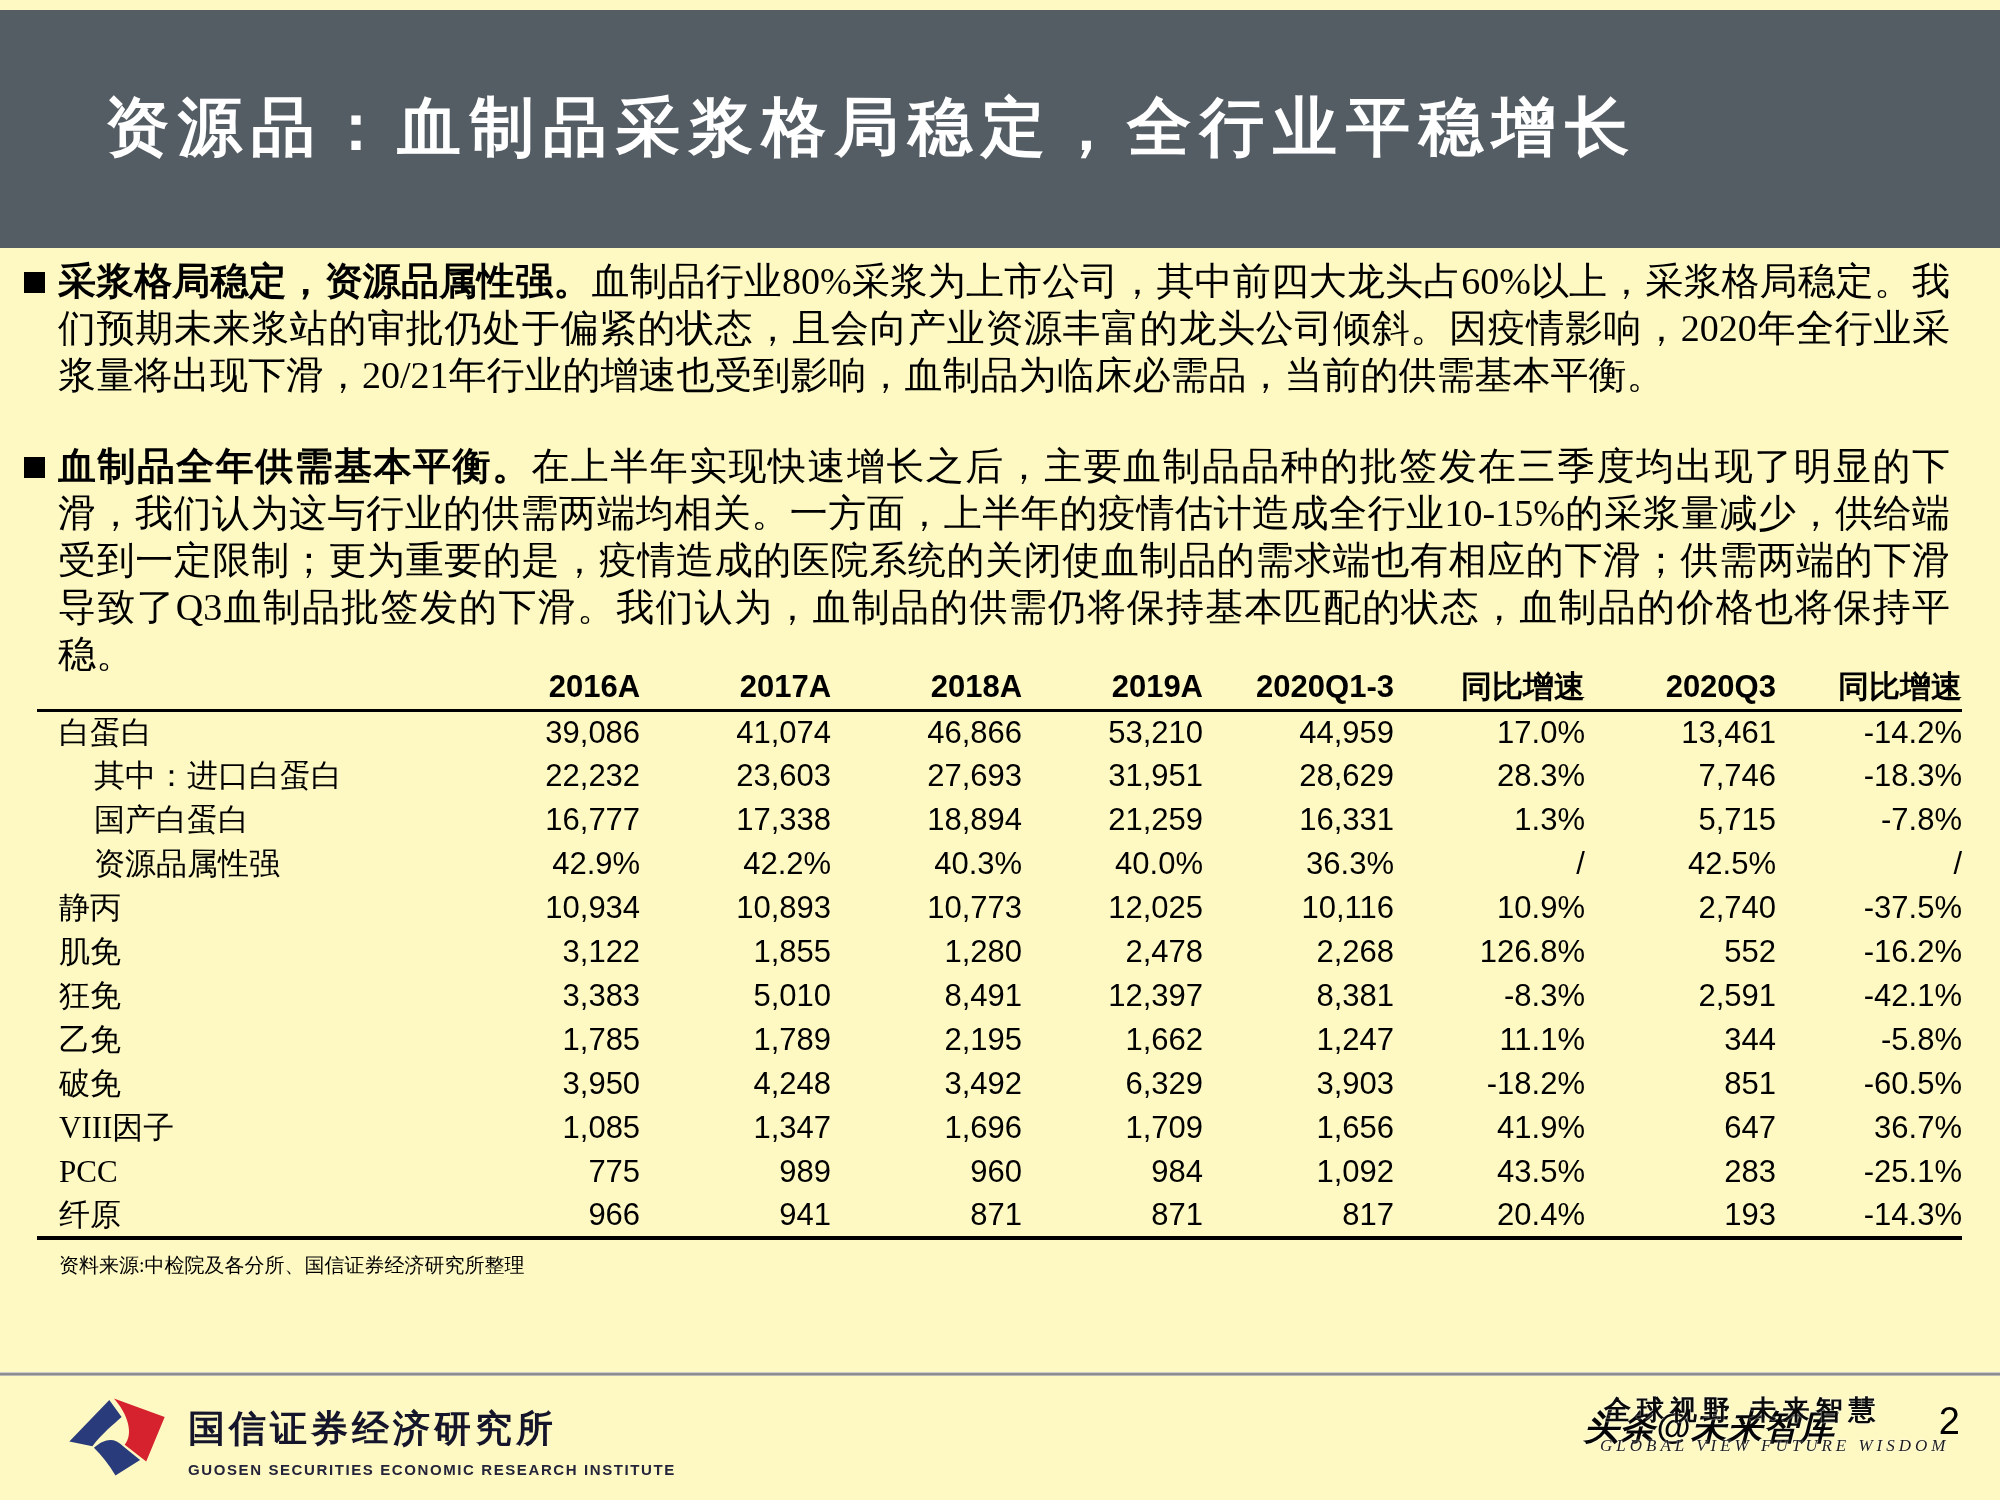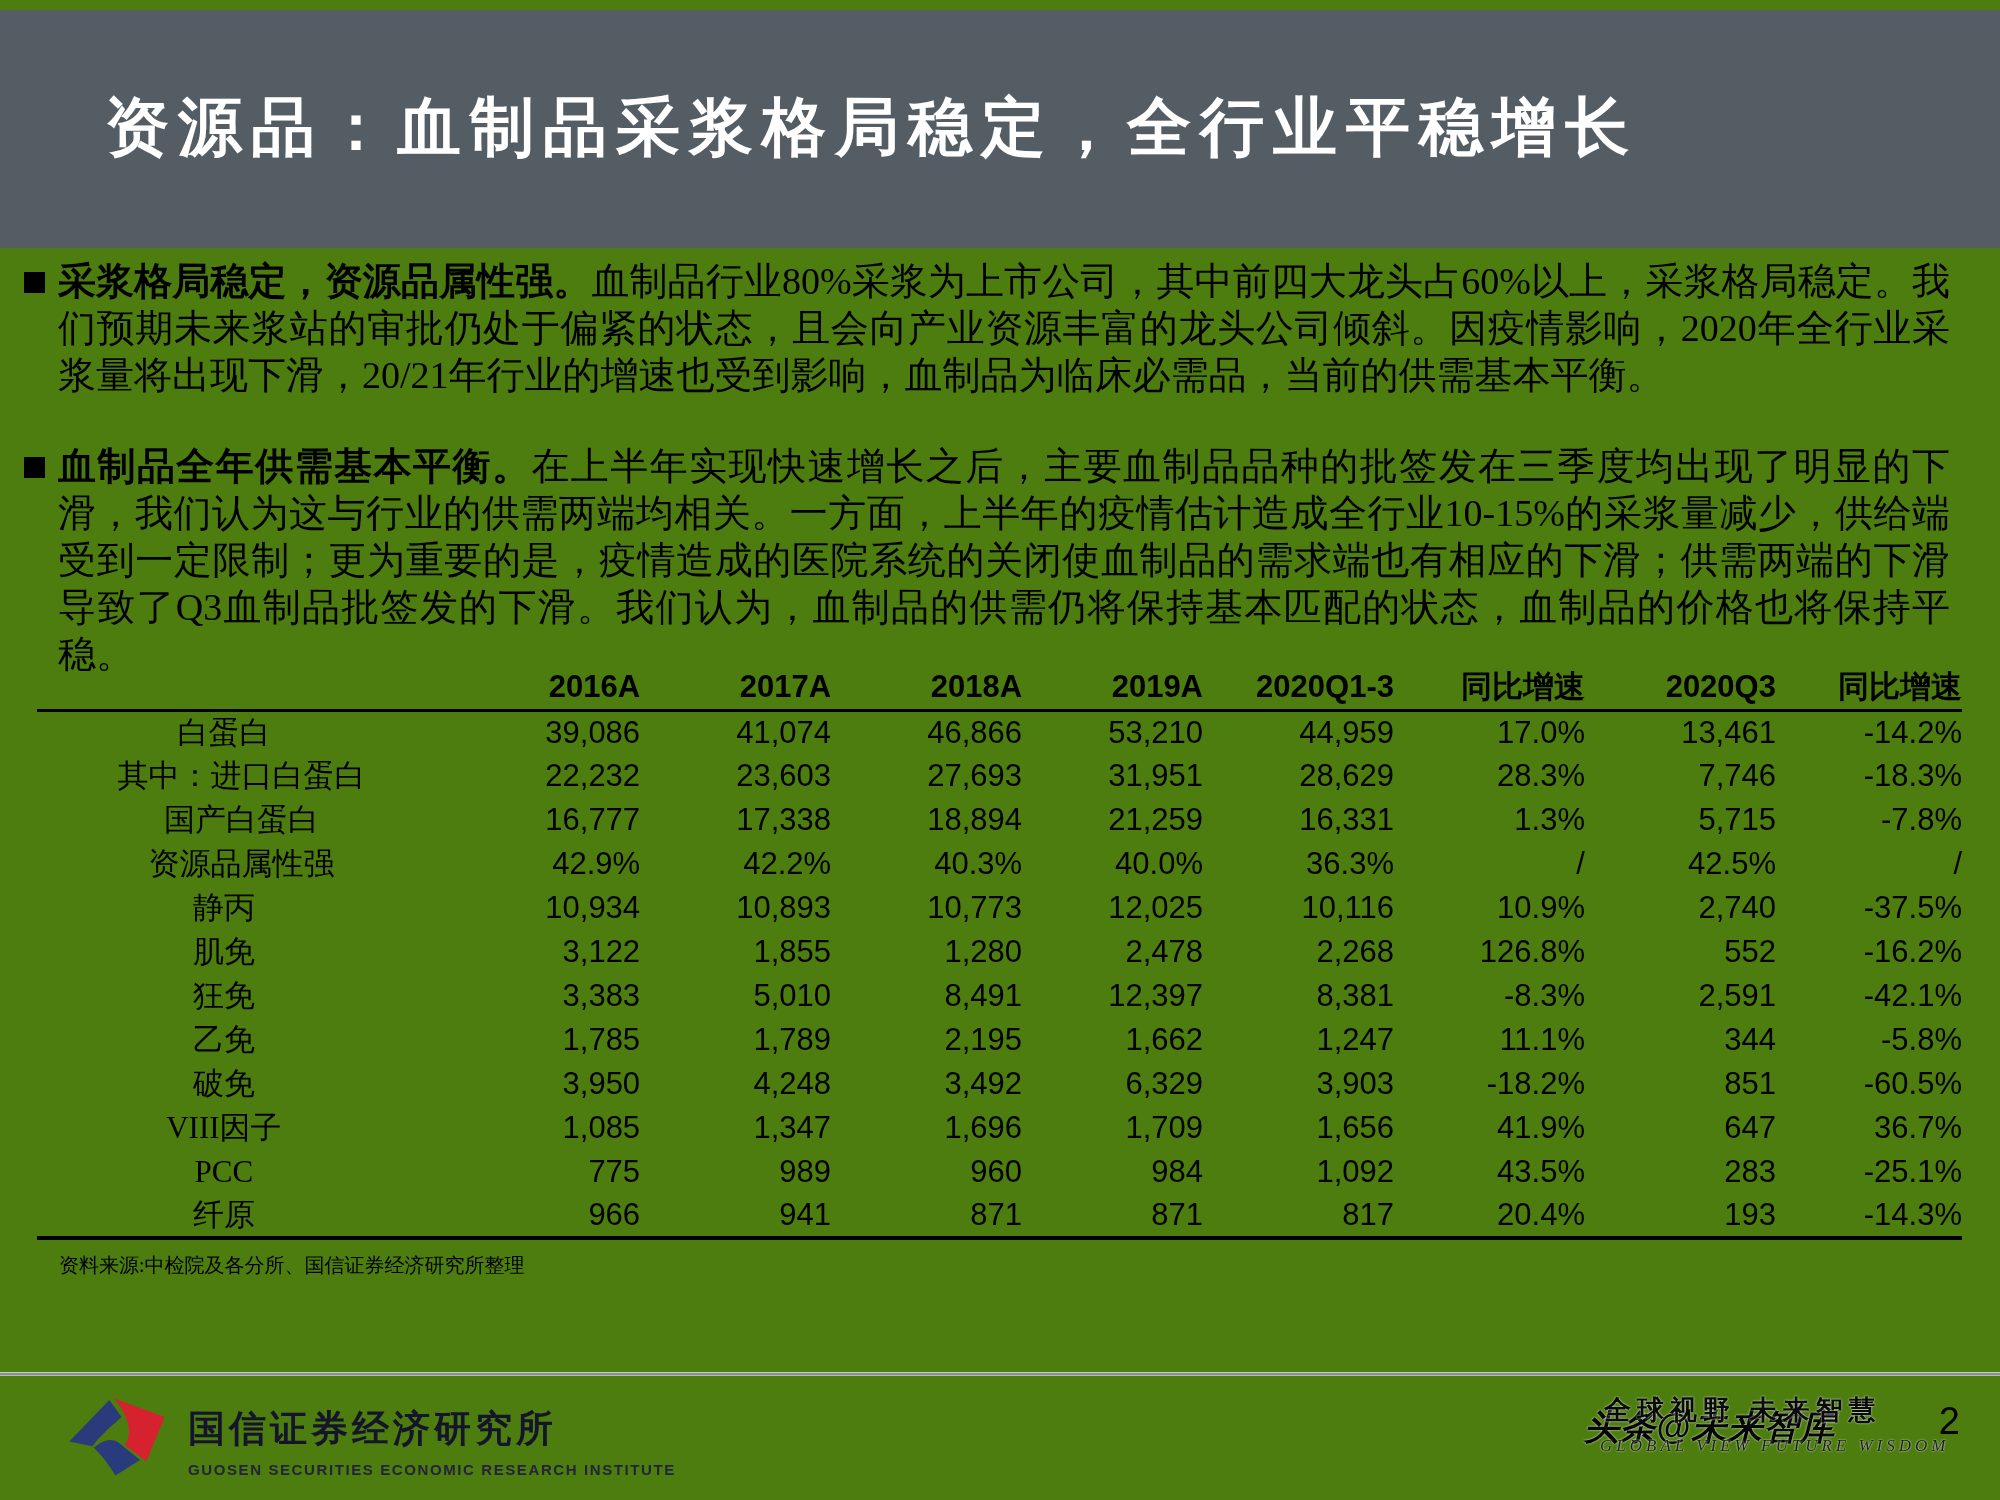--- a/index.html
+++ b/index.html
@@ -1,18 +1,18 @@
 <!DOCTYPE html>
 <html><head>
 <meta charset="utf-8">
 <style>
   * { margin: 0; padding: 0; box-sizing: border-box; }
   html, body { width: 2000px; height: 1500px; background: #ffffff; }
   body { font-family: "Liberation Sans", sans-serif; color: #000; }
-  .slide { position: relative; width: 2000px; height: 1500px; background: #4d7c0f; overflow: hidden; }
+  .slide { position: relative; width: 2000px; height: 1500px; background: #fef9c3; overflow: hidden; }
 
   
   .banner { position: absolute; top: 10px; left: 0; width: 2000px; height: 238px; }
   .banner-title {
     position: absolute; left: 105px; top: 50%; transform: translateY(-52%);
     color: #ffffff; font-size: 64px; font-weight: 600; letter-spacing: 9px;
     font-family: "Liberation Serif", serif; white-space: nowrap;
   }
 
   
@@ -33,21 +33,21 @@
   .table-title { font-size: 29px; font-weight: bold; font-family: "Liberation Serif", serif; }
   table.data { width: 100%; border-collapse: collapse; table-layout: fixed; }
   table.data thead th {
     font-size: 31px; font-weight: bold; text-align: right; height: 45px;
     vertical-align: middle; border-bottom: 3px solid #000; padding: 0;
   }
   table.data tbody td {
     font-size: 31px; text-align: right; height: 44px; vertical-align: middle; padding: 0;
   }
   table.data tbody { border-bottom: 4px solid #000; }
-  table.data .lbl { text-align: center; padding-left: 22px; font-family: "Liberation Serif", serif; }
+  table.data .lbl { text-align: left; padding-left: 22px; font-family: "Liberation Serif", serif; }
   table.data .lbl.indent { padding-left: 57px; }
   .source-note {
     margin: 12px 0 0 22px; font-size: 20px; font-family: "Liberation Serif", serif;
   }
 
   
   .footer-divider {
     position: absolute; left: 0; top: 1372px; width: 2000px; height: 4px;
     background: linear-gradient(#e8e8e8, #8b8b8b 40%, #8b8b8b 70%, #d8d8d8);
   }

